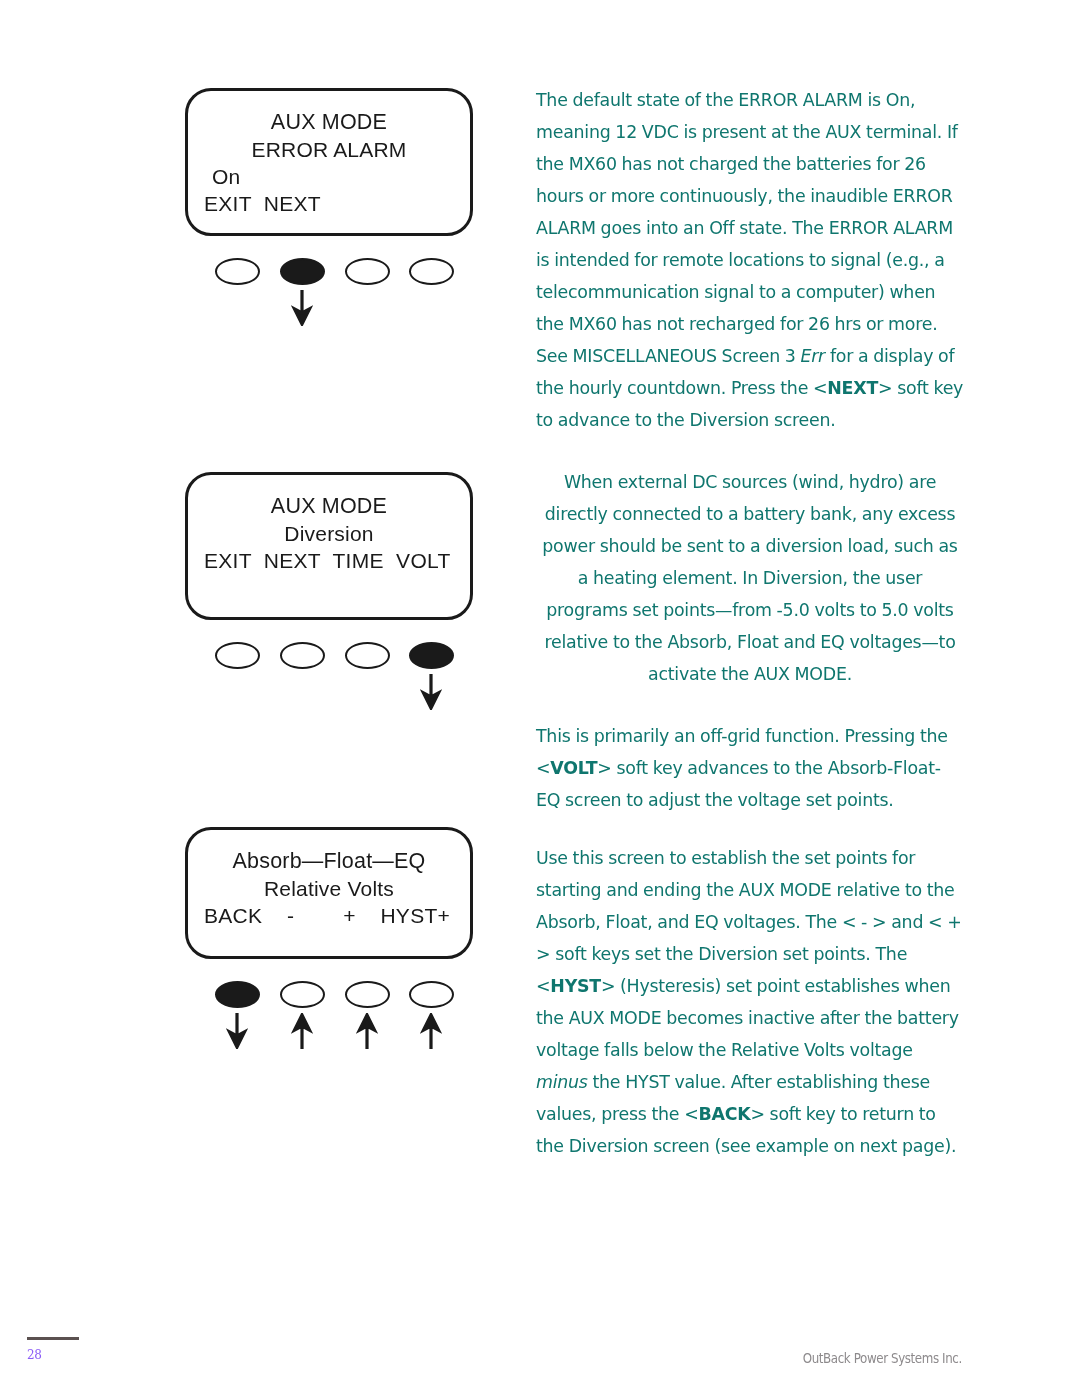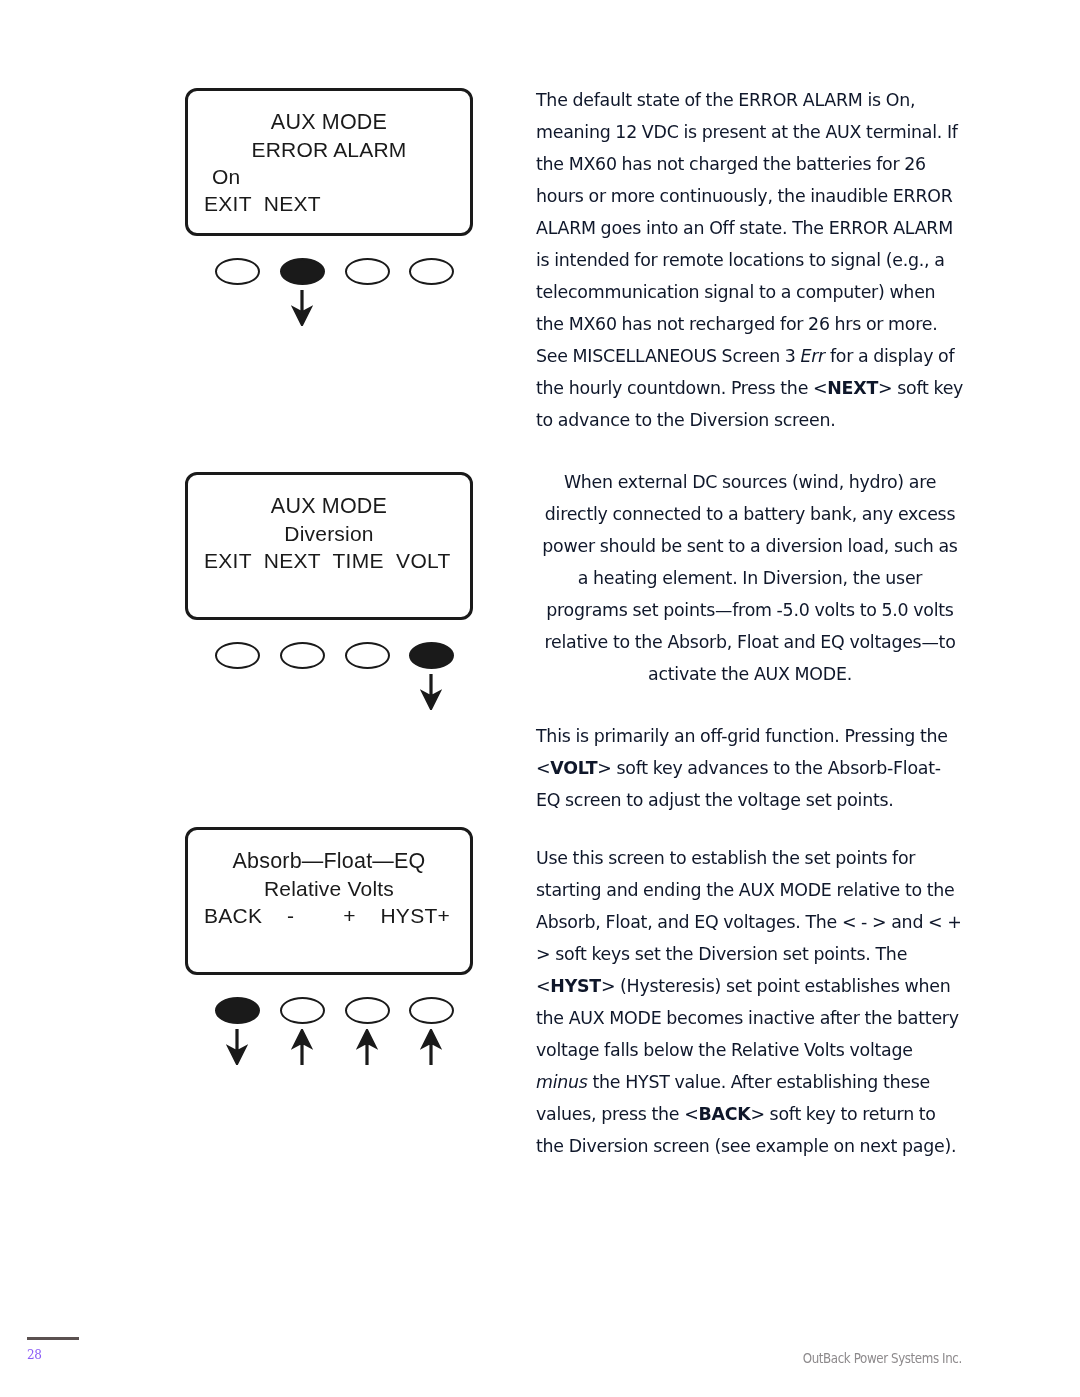--- a/index.html
+++ b/index.html
@@ -34,29 +34,29 @@
 
   .figure { position: relative; }
   .figure.fig1 { margin-top: 0; }
   .figure.fig2 { margin-top: 142px; }
   .figure.fig3 { margin-top: 113px; }
 
   .lcd {
     box-sizing: border-box;
     width: 288px;
     border: 3px solid #1a1a1a;
-    border-radius: 12px;
+    border-radius: 26px;
     background: #ffffff;
     padding: 18px 16px 16px 16px;
     font-family: "Liberation Sans", sans-serif;
     color: #1a1a1a;
   }
   .lcd.h1 { height: 148px; }
   .lcd.h2 { height: 148px; }
-  .lcd.h3 { height: 148px; }
+  .lcd.h3 { height: 132px; }
 
   .lcd-line {
     font-size: 21px;
     line-height: 27px;
     white-space: pre;
     letter-spacing: 0.2px;
   }
   .lcd-line.center { text-align: center; }
   .lcd-line.left   { text-align: left; }
   .lcd-line.title  { font-size: 21.5px; }
@@ -117,21 +117,21 @@
   .arrow.a3 { left: 235px; }
   .arrow svg { display: block; }
 
   
   .text-col {
     position: absolute;
     left: 536px;
     top: 84px;
     width: 428px;
     font-family: "DejaVu Sans", sans-serif;
-    color: #0f172a;
+    color: #0f766e;
   }
   .para {
     font-size: 17.4px;
     line-height: 32px;
     letter-spacing: -0.25px;
     margin: 0 0 32px 0;
     word-spacing: -0.4px;
   }
   .para:last-child { margin-bottom: 6px; }
   .para b  { font-weight: bold; }

